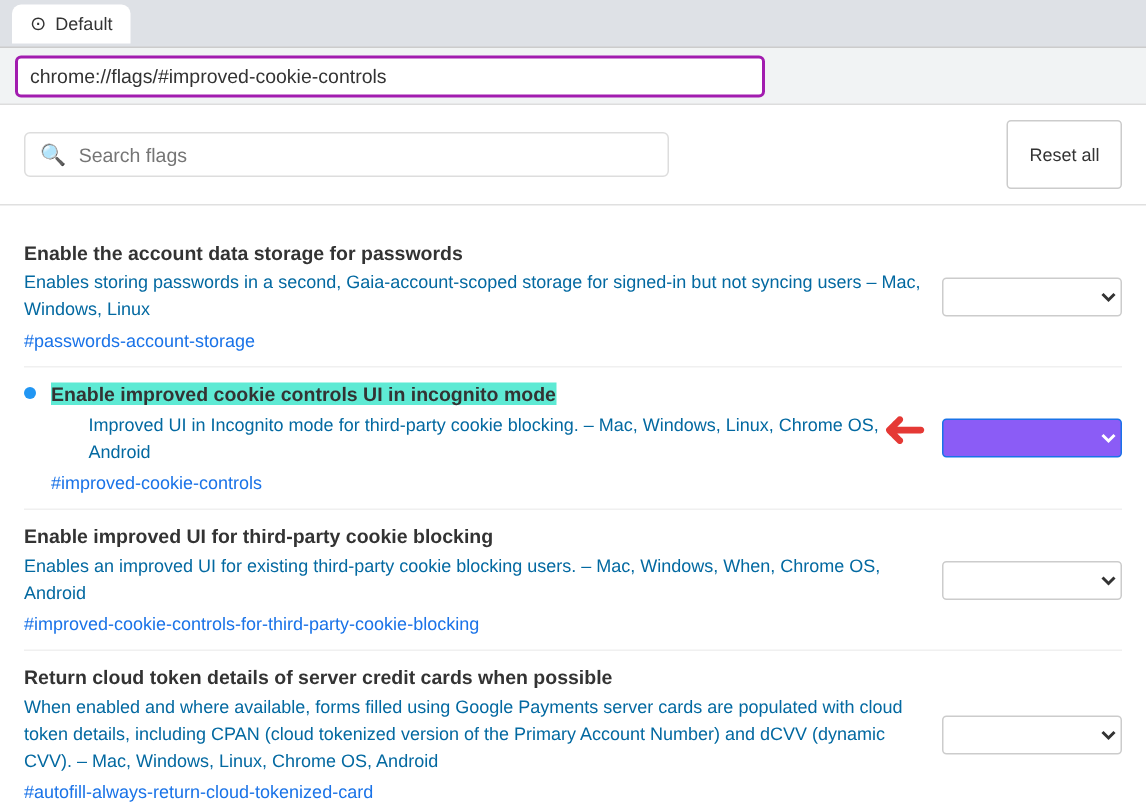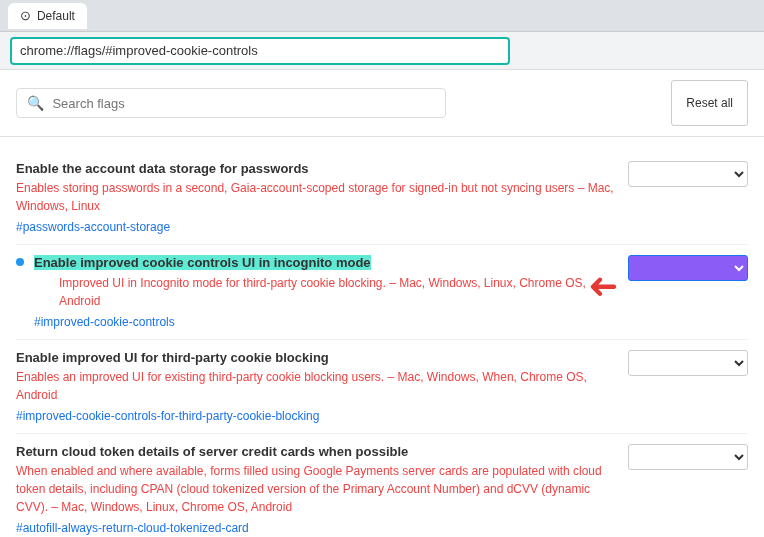--- a/index.html
+++ b/index.html
@@ -40,21 +40,21 @@
       align-items: center;
       background: #f1f3f4;
       height: 38px;
       padding: 0 10px;
       border-bottom: 1px solid #ddd;
     }
     .url-box {
       display: flex;
       align-items: center;
       background: #fff;
-      border: 2px solid #14b8a6;
+      border: 2px solid #a21caf;
       border-radius: 4px;
       padding: 3px 8px;
       flex: 1;
       max-width: 500px;
       height: 28px;
       font-size: 13px;
       color: #333;
     }
 
     
@@ -102,21 +102,21 @@
     
     .flag-item {
       padding: 10px 0;
       border-bottom: 1px solid #f0f0f0;
       position: relative;
     }
     .flag-item:last-child { border-bottom: none; }
 
     .flag-header {
       display: flex;
-      align-items: flex-start;
+      align-items: center;
       justify-content: space-between;
       gap: 10px;
     }
     .flag-text-block {
       flex: 1;
     }
     .flag-title {
       font-size: 13px;
       font-weight: bold;
       color: #333;
@@ -136,21 +136,21 @@
       margin-right: 6px;
       margin-top: 3px;
       flex-shrink: 0;
     }
     .flag-title-row {
       display: flex;
       align-items: flex-start;
     }
     .flag-desc {
       font-size: 12px;
-      color: #ef4444;
+      color: #0369a1;
       line-height: 1.5;
       margin-bottom: 4px;
     }
     .flag-link {
       font-size: 12px;
       color: #1a73e8;
       text-decoration: none;
     }
 
     

